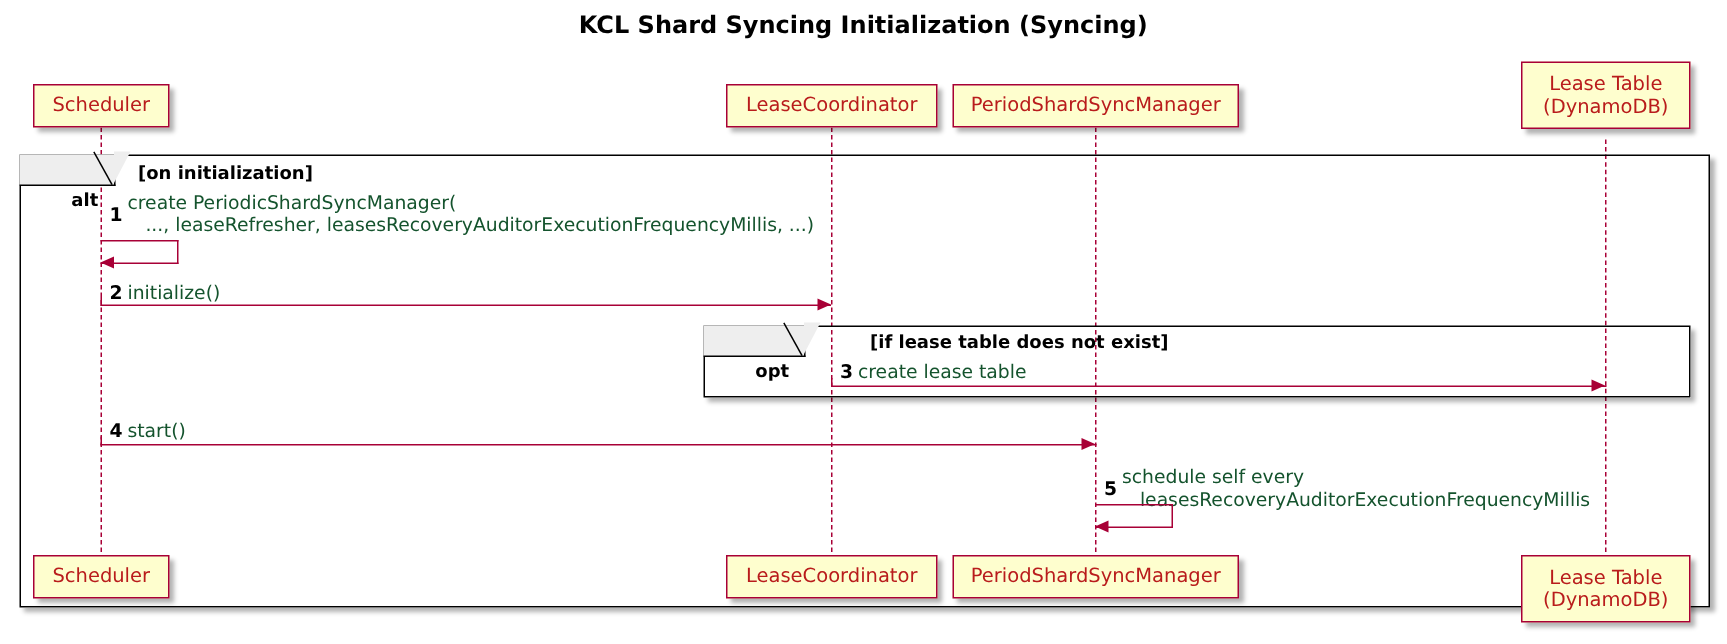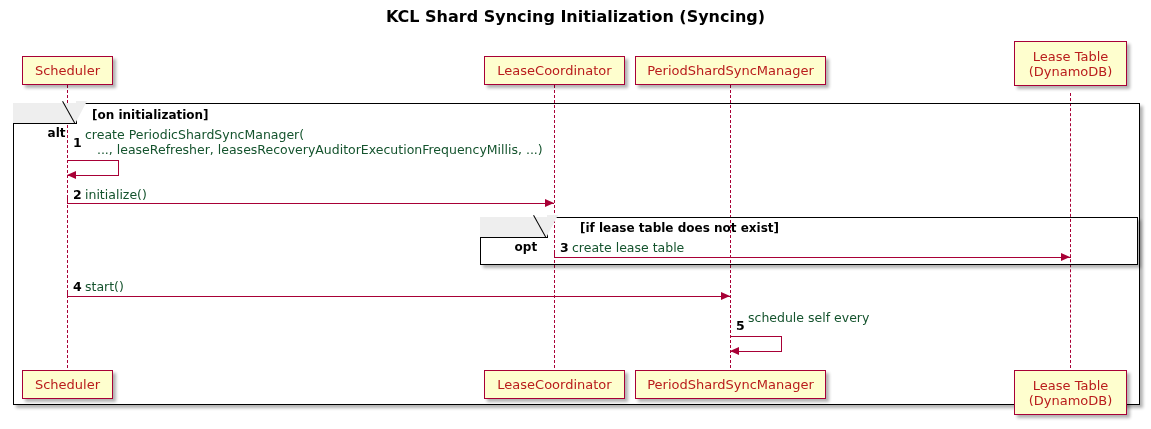--- a/index.html
+++ b/index.html
@@ -204,21 +204,21 @@
   <div class="msg-label" style="left:85px; top:127px;"><span>create PeriodicShardSyncManager(</span><br><span>   ..., leaseRefresher, leasesRecoveryAuditorExecutionFrequencyMillis, ...)</span></div>
   <div class="self-loop" style="left:67px; top:160px; width:52px; height:16px;"></div>
   <div class="arrowhead-left" style="left:67px; top:171px;"></div>
 
   <div class="msg-num" style="left:73px; top:187px;">2</div>
   <div class="msg-label" style="left:85px; top:187px;">initialize()</div>
   <div class="msg-line" style="left:67px; top:203px; width:487px;"></div>
   <div class="msg-tail" style="left:67px; top:198px; height:6px;"></div>
   <div class="arrowhead-right" style="left:545px; top:199px;"></div>
 
-  <div class="fragment" style="left:480px; top:217px; width:658px; height:48px;">
+  <div class="fragment" style="left:469px; top:217px; width:658px; height:48px;">
     <div class="fragment-label">
       <span>opt</span>
       <span class="corner"></span>
       <span class="corner-line"></span>
     </div>
   </div>
   <div class="guard" style="left:580px; top:221px;">[if lease table does not exist]</div>
 
   <div class="msg-num" style="left:560px; top:240px;">3</div>
   <div class="msg-label" style="left:572px; top:240px;">create lease table</div>
@@ -226,21 +226,21 @@
   <div class="msg-tail" style="left:554px; top:252px; height:6px;"></div>
   <div class="arrowhead-right" style="left:1061px; top:253px;"></div>
 
   <div class="msg-num" style="left:73px; top:279px;">4</div>
   <div class="msg-label" style="left:85px; top:279px;">start()</div>
   <div class="msg-line" style="left:67px; top:296px; width:664px;"></div>
   <div class="msg-tail" style="left:67px; top:291px; height:6px;"></div>
   <div class="arrowhead-right" style="left:721px; top:292px;"></div>
 
   <div class="msg-num" style="left:736px; top:318px;">5</div>
-  <div class="msg-label" style="left:748px; top:310px;"><span>schedule self every</span><br></div>
+  <div class="msg-label" style="left:748px; top:310px;"><span>schedule self every</span><br><span>   leasesRecoveryAuditorExecutionFrequencyMillis</span></div>
   <div class="self-loop" style="left:730px; top:336px; width:52px; height:16px;"></div>
   <div class="arrowhead-left" style="left:730px; top:347px;"></div>
 
   <div class="participant" style="left:22px; top:370px; width:91px; height:29px;">
     <span>Scheduler</span>
   </div>
 
   <div class="participant" style="left:484px; top:370px; width:141px; height:29px;">
     <span>LeaseCoordinator</span>
   </div>

